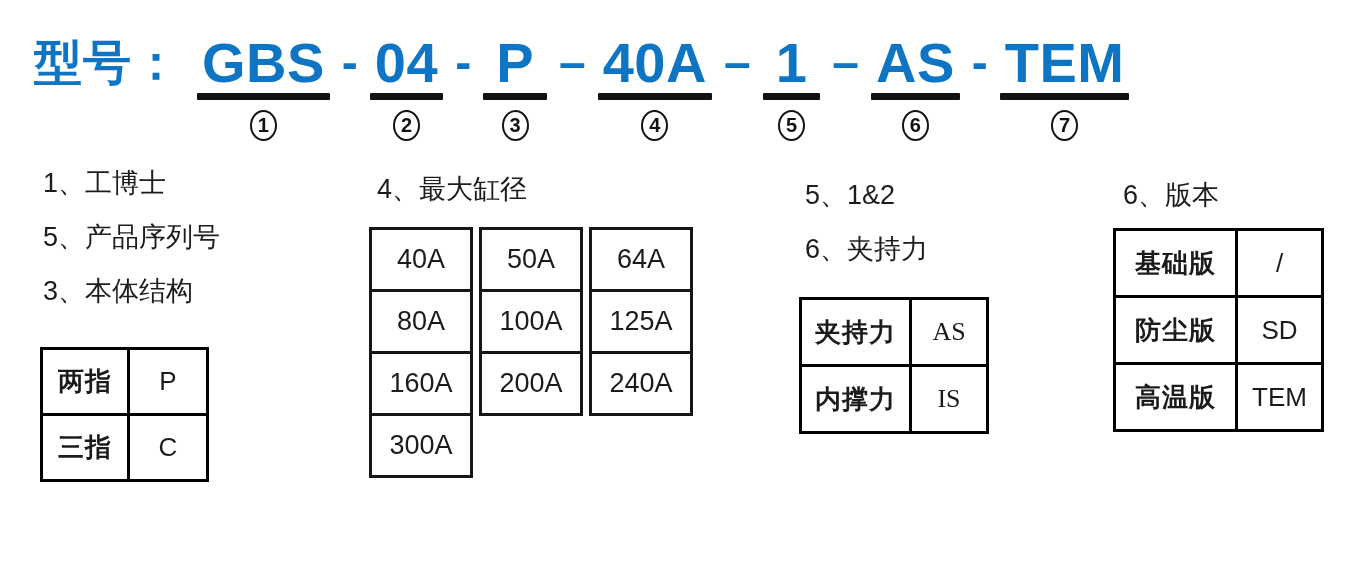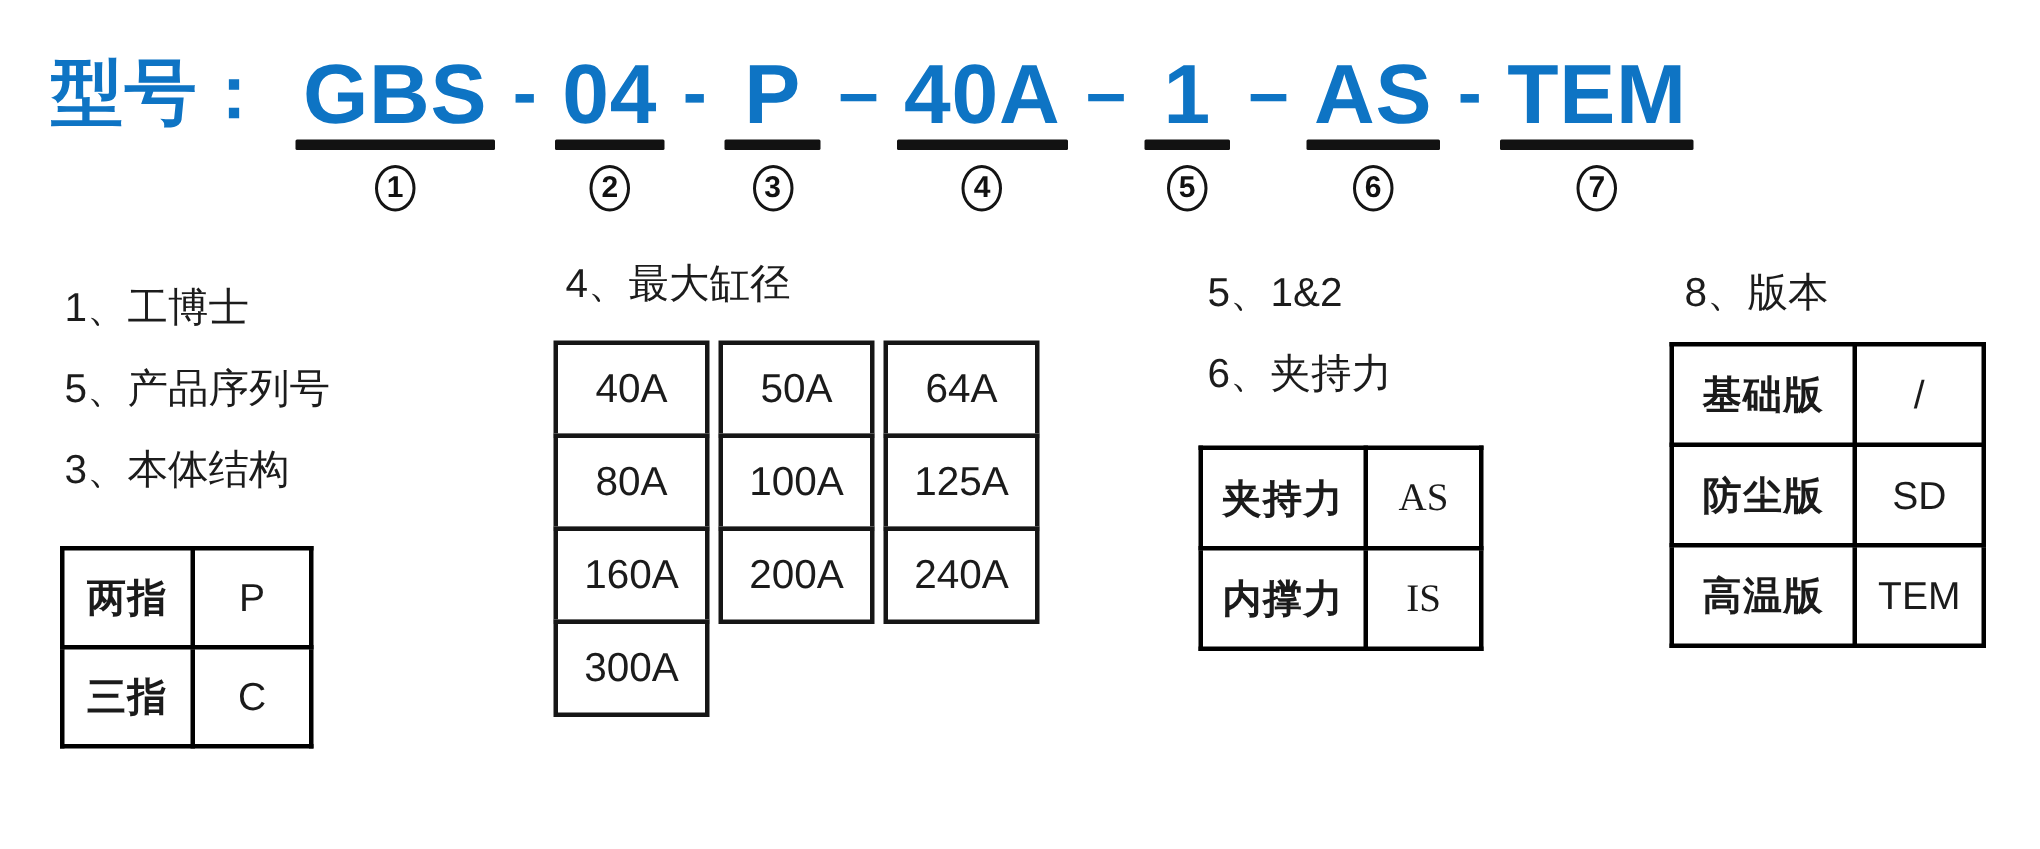--- a/index.html
+++ b/index.html
@@ -80,41 +80,41 @@
   
   .list { position: absolute; }
   .item {
     height: 54px;
     display: flex;
     align-items: center;
     font-size: 27px;
     color: #1c1c1c;
     white-space: nowrap;
   }
-  .l1 { left: 43px;  top: 178px; text-align: center; }
+  .l1 { left: 43px;  top: 156px; text-align: center; }
   .l2 { left: 377px; top: 162px; }
   .l3 { left: 805px; top: 168px; }
   .l4 { left: 1123px; top: 168px; }
 
   
   table.tbl {
     position: absolute;
     border-collapse: collapse;
   }
   table.tbl td {
     border: 3px solid #000000;
     text-align: center;
     vertical-align: middle;
     font-size: 26px;
     padding: 0;
   }
   td.zh { font-weight: 700; letter-spacing: 1px; }
   td.code { font-weight: 400; }
 
-  .t1 { left: 40px; top: 364px; }
+  .t1 { left: 40px; top: 347px; }
   .t1 td { height: 63px; }
   .t1 td.c0 { width: 84px; }
   .t1 td.c1 { width: 76px; }
 
   .t3 { left: 799px; top: 297px; font-family: Liberation Serif, serif; }
   .t3 td { height: 64px; }
   .t3 td.c0 { width: 107px; }
   .t3 td.c1 { width: 74px; }
 
   .t4 { left: 1113px; top: 228px; }
@@ -257,21 +257,21 @@
       <td class="code c1">AS</td>
     </tr>
     <tr>
       <td class="zh c0">内撑力</td>
       <td class="code c1">IS</td>
     </tr>
   </tbody>
     </table>
 
   <div class="list l4">
-    <div class="item">8、版本</div>
+    <div class="item">6、版本</div>
   </div>
 
   <table class="tbl t4">
     <tbody>
         <tr>
       <td class="zh c0">基础版</td>
       <td class="code c1">/</td>
     </tr>
     <tr>
       <td class="zh c0">防尘版</td>

